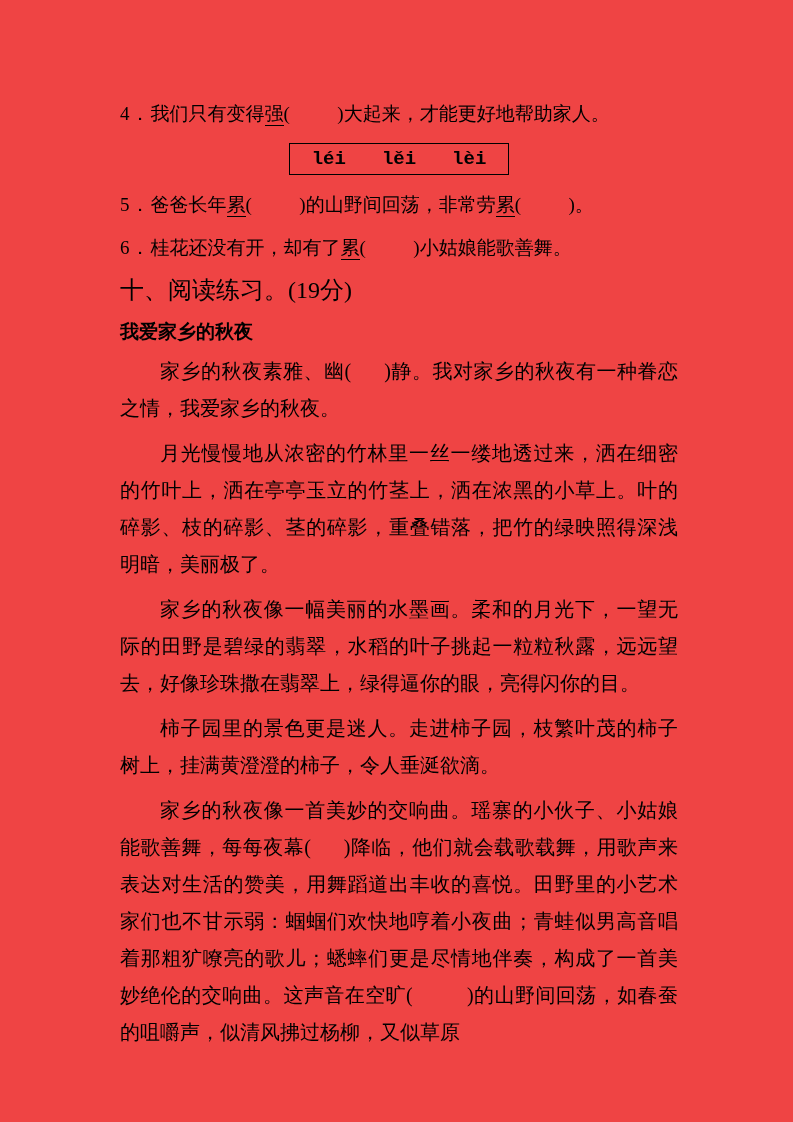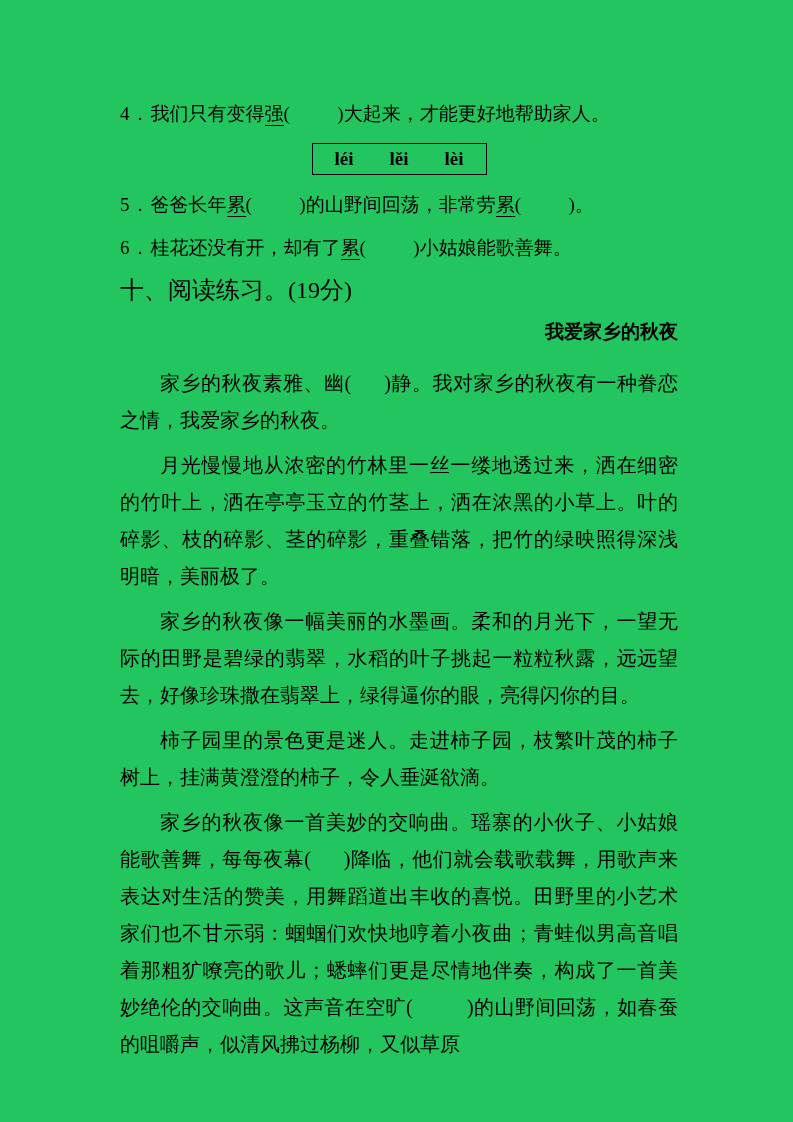--- a/index.html
+++ b/index.html
@@ -7,21 +7,21 @@
   body {
     width: 793px;
     height: 1122px;
     font-family: "Liberation Serif", "DejaVu Serif", serif;
     color: #000000;
   }
   .page {
     position: relative;
     width: 793px;
     height: 1122px;
-    background: #22c55e;
+    background: #ef4444;
     padding: 100px 115px 0 120px;
     overflow: hidden;
   }
   .q-line {
     font-size: 19px;
     line-height: 27px;
     margin-bottom: 16px;
     white-space: nowrap;
   }
   .q-num { letter-spacing: 1px; }
@@ -31,34 +31,35 @@
   }
   .pinyin-box {
     width: -moz-fit-content;
     width: fit-content;
     margin: 0 auto 16px auto;
     border: 1.5px solid #000;
     padding: 3px 22px;
     font-weight: bold;
     font-size: 19px;
     line-height: 24px;
+    font-family: Liberation Mono, monospace;
   }
   .pinyin-box .opt { display: inline-block; }
   .pinyin-box .opt + .opt { margin-left: 36px; }
   .section-heading {
     font-size: 24px;
     line-height: 27px;
     margin-bottom: 14px;
   }
   .reading-title {
-    text-align: right;
+    text-align: left;
     font-weight: bold;
     font-size: 19px;
     line-height: 27px;
-    margin-bottom: 20px;
+    margin-bottom: 8px;
   }
   .para {
     font-size: 20px;
     line-height: 37px;
     text-align: justify;
     text-indent: 2em;
     margin-bottom: 8px;
   }
 </style>
 </head>

